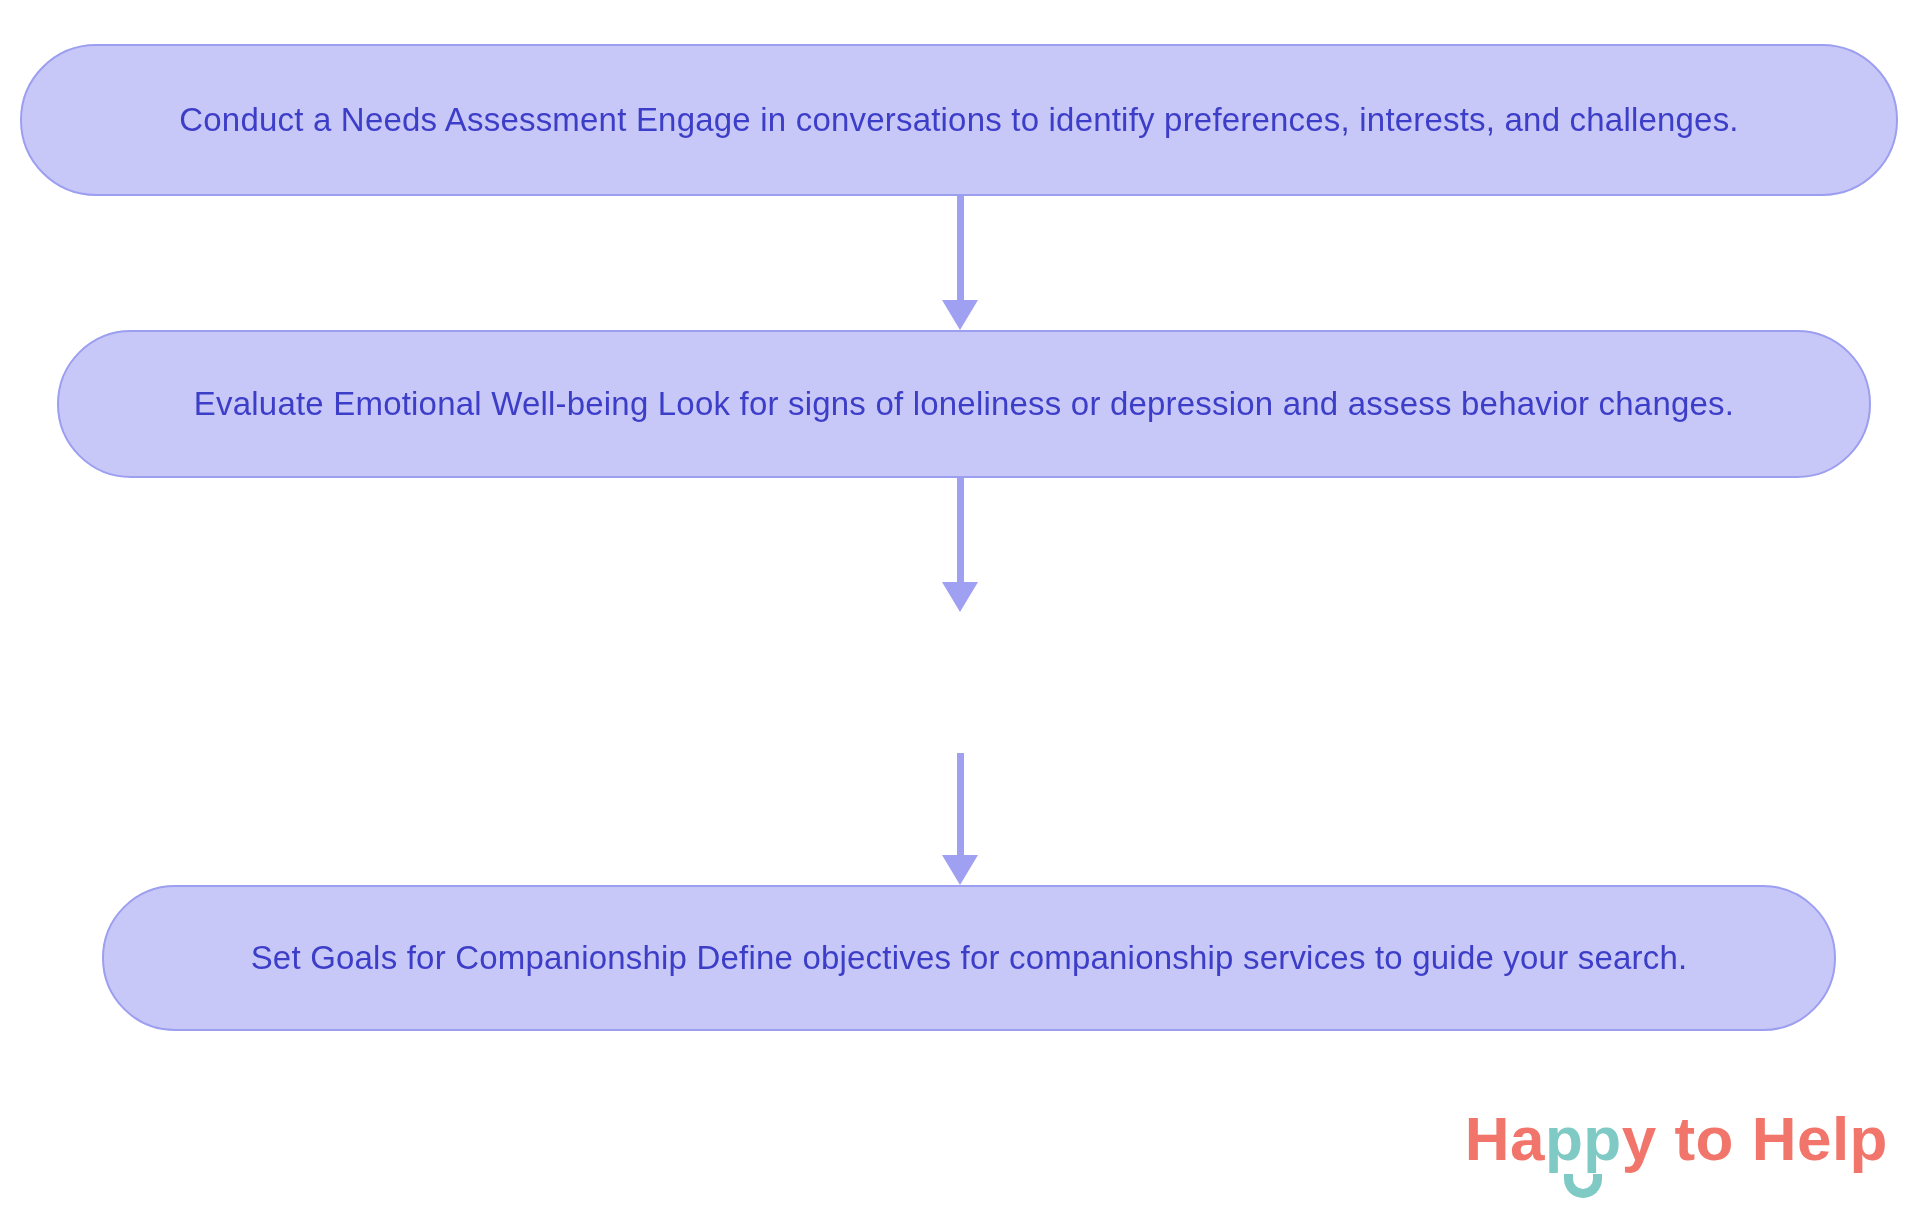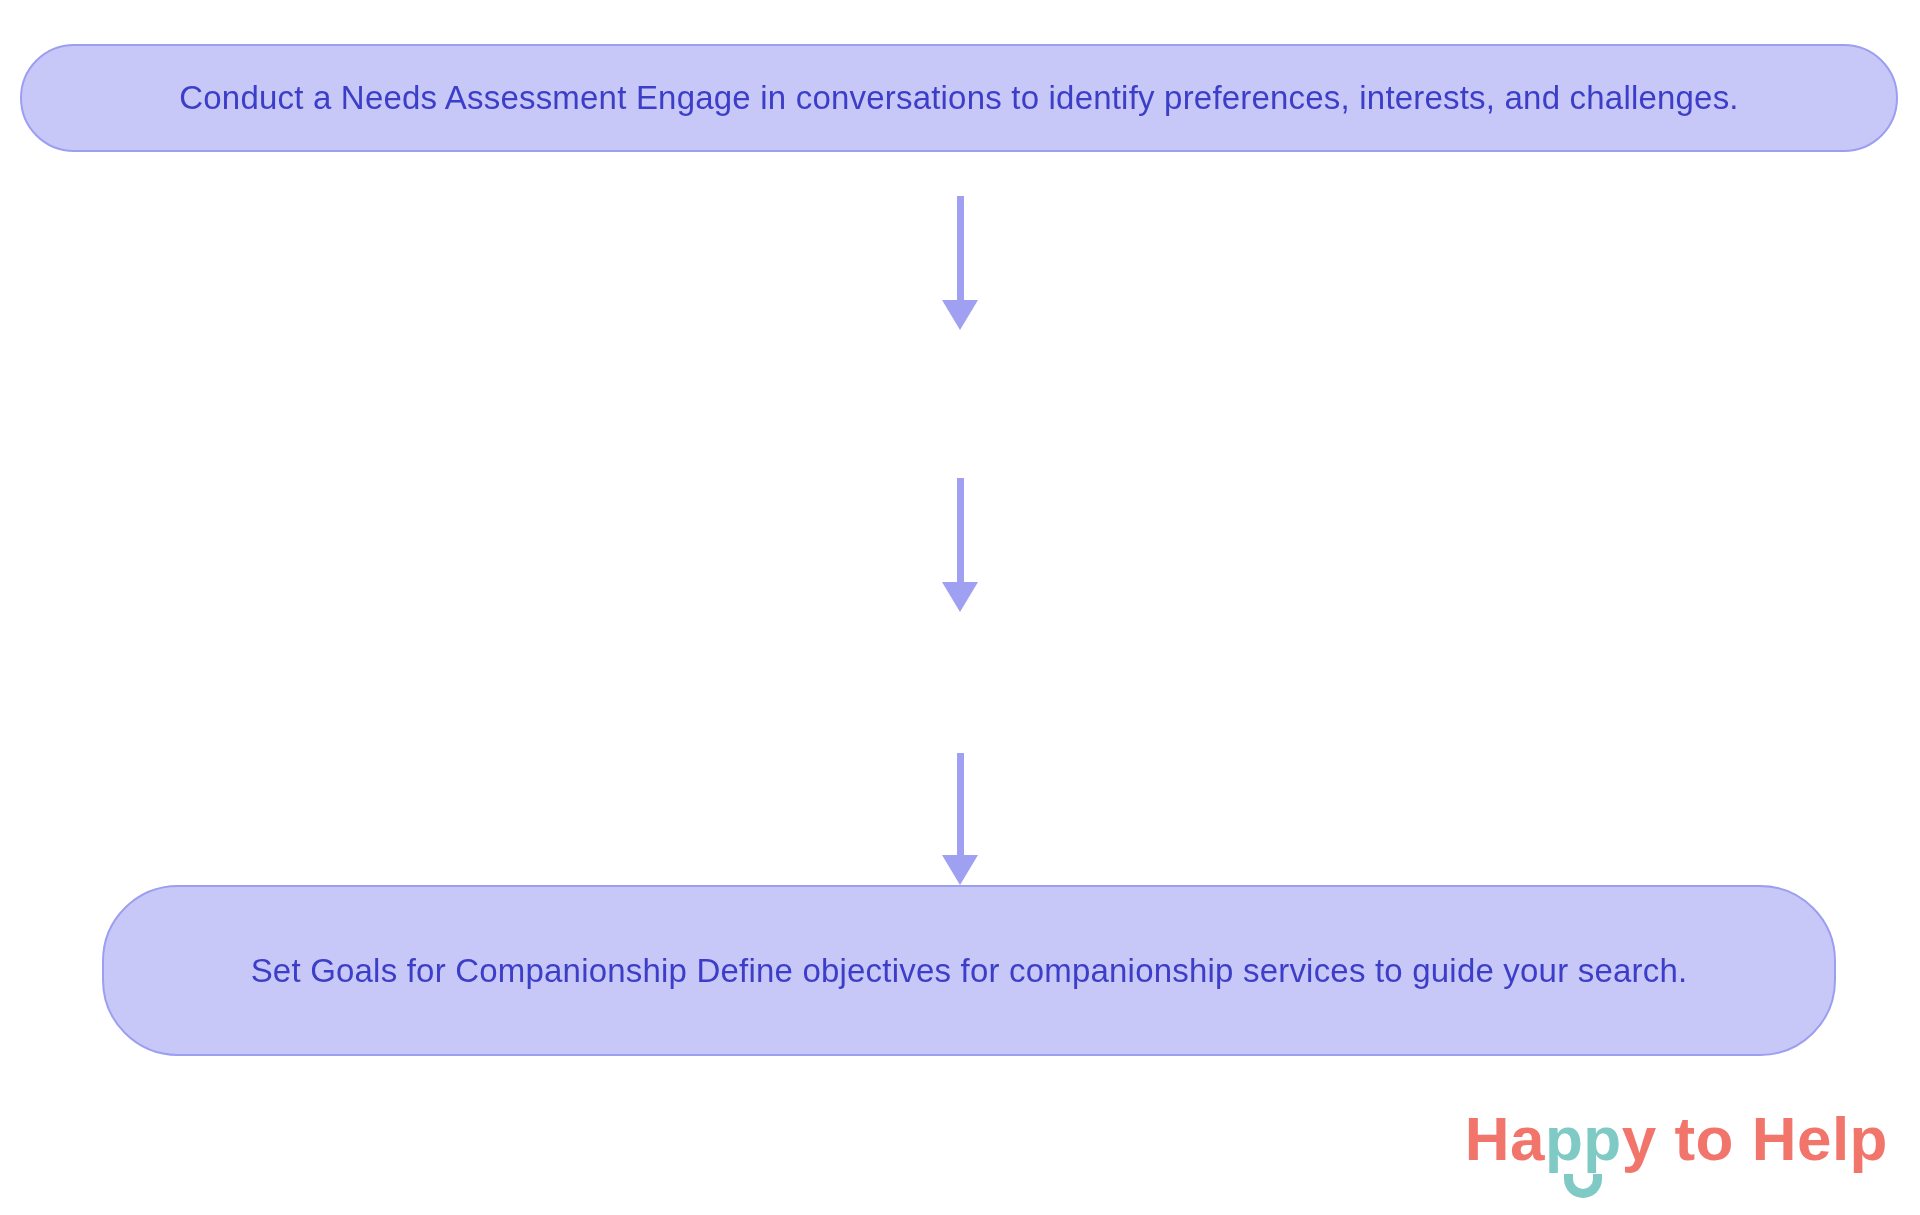--- a/index.html
+++ b/index.html
@@ -26,24 +26,24 @@
     align-items: center;
     justify-content: center;
     box-sizing: border-box;
   }
   .box-label {
     color: #3D3EC8;
     font-size: 33px;
     white-space: nowrap;
     letter-spacing: 0.2px;
   }
-  .box1 { left: 20px;  top: 44px;  width: 1878px; height: 108px; }
+  .box1 { left: 20px;  top: 44px;  width: 1878px; height: 152px; }
   .box2 { left: 57px;  top: 330px; width: 1814px; height: 148px; }
   .box3 { left: 77px;  top: 612px; width: 1790px; height: 141px; }
-  .box4 { left: 102px; top: 885px; width: 1734px; height: 171px; }
+  .box4 { left: 102px; top: 885px; width: 1734px; height: 146px; }
 
   
   .arrow {
     position: absolute;
     width: 36px;
     display: flex;
     flex-direction: column;
     align-items: center;
   }
   .arrow .shaft {
@@ -110,20 +110,23 @@
 
   <div class="box box1">
     <span class="box-label">Conduct a Needs Assessment Engage in conversations to identify preferences, interests, and challenges.</span>
   </div>
 
   <div class="arrow arrow1">
     <div class="shaft"></div>
     <div class="head"></div>
   </div>
 
+  <div class="box box2">
+    <span class="box-label">Evaluate Emotional Well-being Look for signs of loneliness or depression and assess behavior changes.</span>
+  </div>
 
   <div class="arrow arrow2">
     <div class="shaft"></div>
     <div class="head"></div>
   </div>
 
 
   <div class="arrow arrow3">
     <div class="shaft"></div>
     <div class="head"></div>

